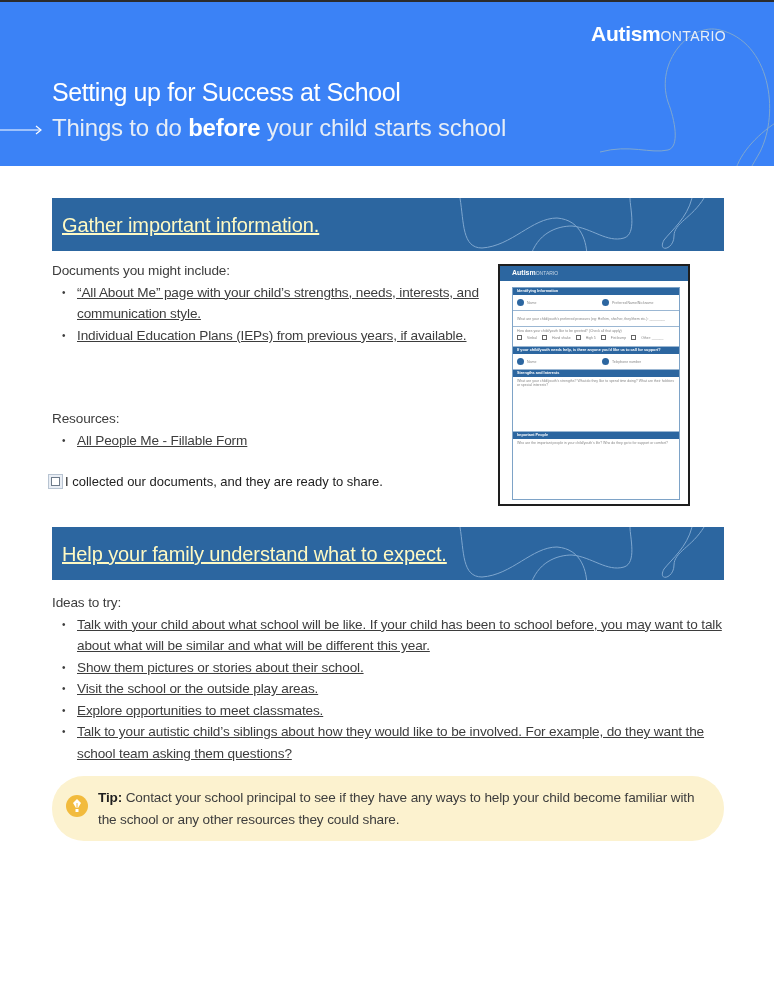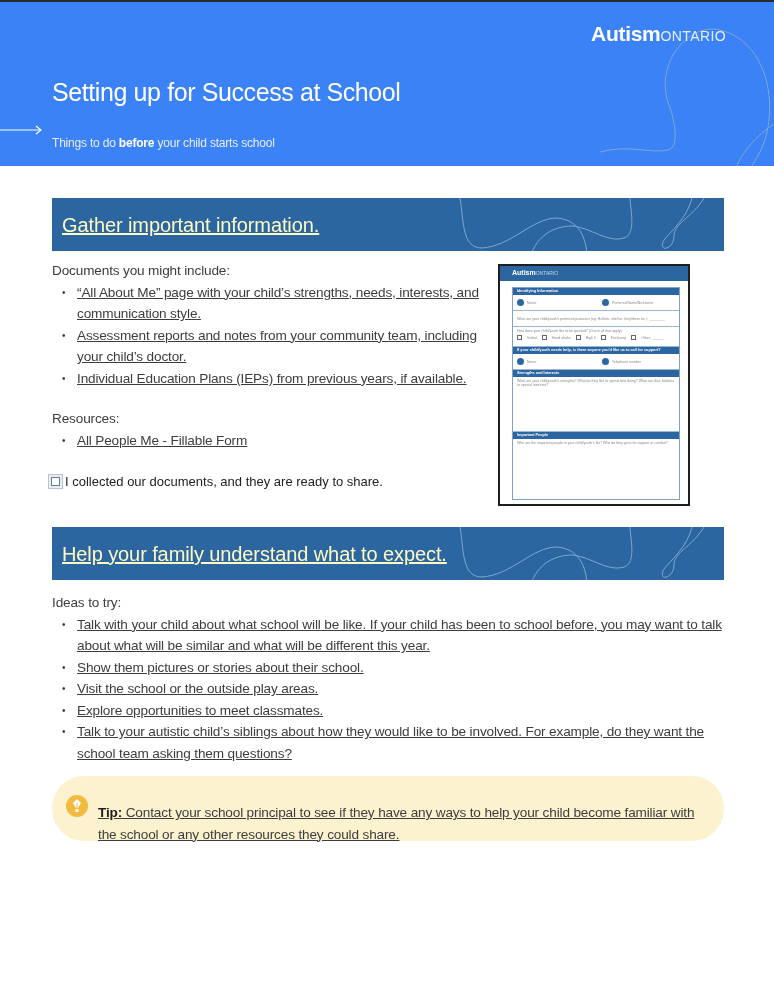--- a/index.html
+++ b/index.html
@@ -7,21 +7,21 @@
   body { font-family: "Liberation Sans", "DejaVu Sans", sans-serif; color: #3a3a3a; position: relative; }
 
   .top-border { position: absolute; left: 0; top: 0; width: 774px; height: 2px; background: #2b2b2b; }
 
   .hero { position: absolute; left: 0; top: 2px; width: 774px; height: 164px; background: #3b82f6; overflow: hidden; }
   .hero-deco { position: absolute; left: 0; top: 0; width: 774px; height: 164px; }
   .logo { position: absolute; right: 48px; top: 20px; color: #ffffff; white-space: nowrap; }
   .logo .logo-bold { font-weight: bold; font-size: 21px; letter-spacing: -0.3px; }
   .logo .logo-light { font-size: 14px; letter-spacing: 0.4px; color: #e8eef6; }
   .hero-title { position: absolute; left: 52px; top: 76px; font-size: 25px; font-weight: normal; color: #ffffff; letter-spacing: -0.4px; }
-  .hero-sub { position: absolute; left: 52px; top: 134px; font-size: 12px; color: #e6edf6; letter-spacing: -0.2px; }
+  .hero-sub { position: absolute; left: 52px; top: 112px; font-size: 24px; color: #e6edf6; letter-spacing: -0.2px; }
   .hero-sub b { color: #ffffff; }
   .hero-arrow { position: absolute; left: 0; top: 121px; width: 44px; height: 14px; }
 
   .section-bar { position: absolute; left: 52px; width: 672px; height: 53px; background: #2c66a0; overflow: hidden; }
   .section-bar .bar-title { position: absolute; left: 10px; top: 16px; font-size: 20px; color: #fef9c3; letter-spacing: -0.1px; text-decoration: underline; }
   .section-bar svg { position: absolute; left: 0; top: 0; width: 672px; height: 53px; }
 
   .text { position: absolute; font-size: 13.6px; line-height: 21.5px; color: #3d3d3d; letter-spacing: -0.15px; }
   ul.bullets { list-style: none; }
   ul.bullets li { position: relative; padding-left: 25px; text-decoration: underline; }
@@ -37,21 +37,21 @@
   .thumb .t-head span { font-weight: normal; font-size: 5px; opacity: 0.7; }
   .thumb .t-body { position: absolute; left: 12px; top: 21px; width: 168px; height: 213px; border: 1px solid #7ea3c7; }
   .thumb .t-sec { background: #2c66a0; color: #fff; font-size: 3.8px; font-weight: bold; padding: 1px 4px; height: 7px; }
   .thumb .t-row { border-bottom: 1px solid #9bb7d3; font-size: 3.5px; color: #888; padding: 2px 4px; display: flex; align-items: center; gap: 3px; }
   .thumb .t-dot { width: 7px; height: 7px; border-radius: 50%; background: #2c66a0; display: inline-block; }
   .thumb .t-box { width: 5px; height: 5px; border: 1px solid #666; display: inline-block; }
   .thumb .t-area { border-bottom: 1px solid #9bb7d3; font-size: 3.5px; color: #888; padding: 2px 4px; }
 
   .tip { position: absolute; left: 52px; top: 776px; width: 672px; height: 65px; background: #fcf2cf; border-radius: 32px; }
   .tip-icon { position: absolute; left: 14px; top: 19px; width: 22px; height: 22px; border-radius: 50%; background: #f2bb3d; }
-  .tip-text { position: absolute; left: 46px; top: 26px; width: 610px; font-size: 13.6px; line-height: 21.5px; color: #3d3d3d; letter-spacing: -0.15px; text-decoration: underline; }
+  .tip-text { position: absolute; left: 46px; top: 11px; width: 610px; font-size: 13.6px; line-height: 21.5px; color: #3d3d3d; letter-spacing: -0.15px; }
   .tip-text b { color: #1f1f1f; }
 </style>
 </head>
 <body>
 
 <div class="top-border"></div>
 
 <header class="hero">
   <svg class="hero-deco" viewBox="0 0 774 164">
     <path d="M600 150 C630 142 650 152 668 148 C680 145 675 118 668 100 C655 60 690 20 720 28 C770 40 780 110 760 150 C752 164 748 170 745 180" fill="none" stroke="#7fa7cf" stroke-width="1"></path>
@@ -75,21 +75,20 @@
       <path d="M478 60 C485 35 505 28 520 28 C540 30 555 45 572 40 C585 36 578 10 578 0" fill="none" stroke="#7fa7cf" stroke-width="1"></path>
       <path d="M640 0 C635 20 620 32 612 42 C605 55 622 52 622 38 C622 25 640 20 652 0" fill="none" stroke="#7fa7cf" stroke-width="1"></path>
     </svg>
     <div class="bar-title">Gather important information.</div>
   </div>
 
   <div class="text" style="left:52px; top:260px; width:430px;">
     <div>Documents you might include:</div>
     <ul class="bullets">
       <li>“All About Me” page with your child’s strengths, needs, interests, and communication style.</li>
-      <li>Assessment reports and notes from your community team, including your child’s doctor.</li>
       <li>Individual Education Plans (IEPs) from previous years, if available.</li>
     </ul>
   </div>
 
   <div class="text" style="left:52px; top:408px; width:430px;">
     <div>Resources:</div>
     <ul class="bullets">
       <li><span class="link">All People Me - Fillable Form</span></li>
     </ul>
   </div>

